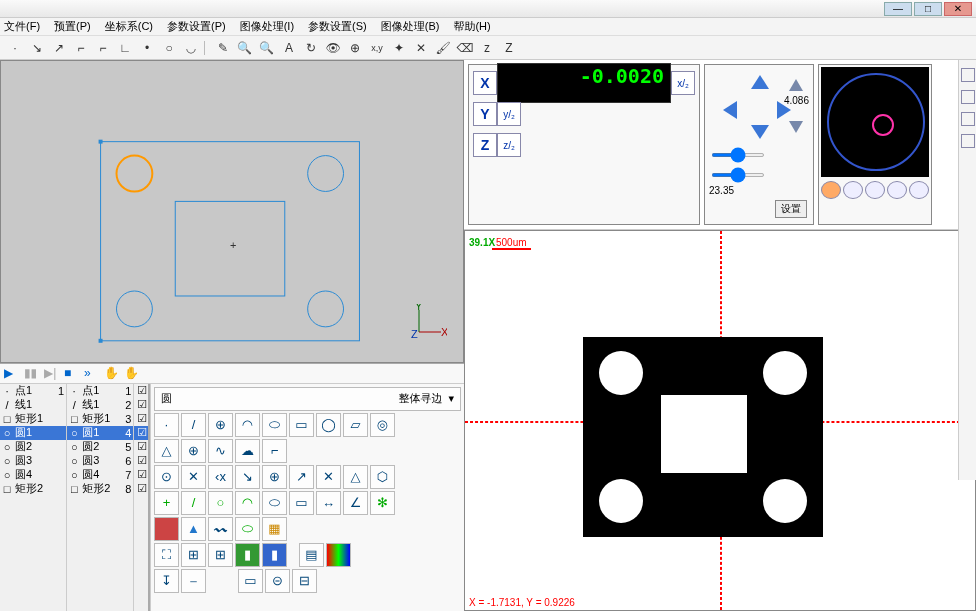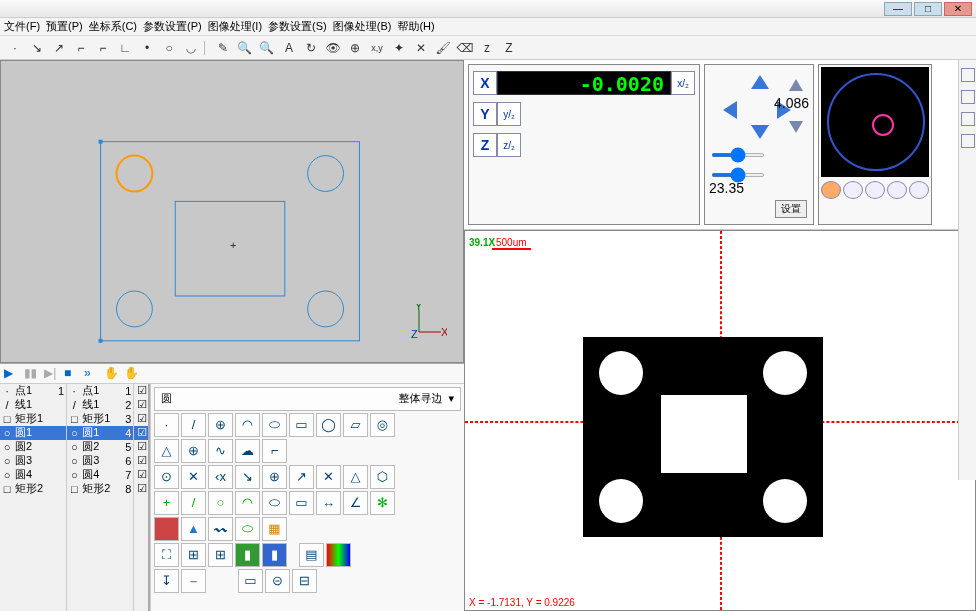--- a/index.html
+++ b/index.html
@@ -4,21 +4,21 @@
 <style>
 * { box-sizing: border-box; margin: 0; padding: 0; font-family: "Microsoft YaHei", sans-serif; font-size: 11px; }
 body { background: #f0f0f0; width: 976px; height: 611px; overflow: hidden; position: relative; }
 
 
 .titlebar { height: 18px; background: linear-gradient(#fafafa,#e8e8e8); border-bottom: 1px solid #ccc; display: flex; justify-content: flex-end; align-items: center; padding-right: 4px; gap: 2px; }
 .winbtn { width: 28px; height: 14px; border: 1px solid #8aa; background: #cde; font-size: 10px; text-align: center; line-height: 12px; cursor: pointer; }
 .winbtn.close { background: #e6988f; border-color: #c66; }
 
 
-.menubar { height: 18px; background: #f4f4f4; display: flex; align-items: center; padding-left: 4px; gap: 6px; border-bottom: 1px solid #ddd; }
+.menubar { height: 18px; background: #f4f4f4; display: flex; align-items: center; padding-left: 4px; gap: 14px; border-bottom: 1px solid #ddd; }
 .menubar span { cursor: pointer; }
 
 
 .toolbar { height: 24px; background: #f4f4f4; display: flex; align-items: center; padding-left: 6px; gap: 4px; border-bottom: 1px solid #ccc; }
 .tbtn { width: 18px; height: 18px; display: flex; align-items: center; justify-content: center; cursor: pointer; font-size: 12px; color: #333; }
 .tbtn.sep { width: 6px; border-left: 1px solid #bbb; height: 14px; }
 
 
 .main { display: flex; height: 551px; }
 .leftcol { width: 464px; display: flex; flex-direction: column; }
@@ -49,33 +49,33 @@
 .tgrow { display: flex; height: 26px; align-items: center; }
 .tg { width: 25px; height: 24px; border: 1px solid #bbb; background: #fdfdfd; margin: 1px; display: flex; align-items: center; justify-content: center; font-size: 13px; cursor: pointer; color: #047; }
 .tgbar { display: flex; align-items: center; height: 24px; border: 1px solid #bbb; background: #fdfdfd; margin: 1px; padding: 0 6px; gap: 6px; }
 .restbl { height: 90px; overflow: hidden; background: #fff; font-size: 10px; }
 
 
 .rightTop { height: 170px; display: flex; gap: 4px; background: #fff; border-bottom: 1px solid #ccc; padding: 4px; }
 .dro { width: 232px; border: 1px solid #888; background: #f8f8f8; padding: 4px; }
 .drorow { display: flex; align-items: center; height: 28px; margin-bottom: 3px; }
 .axlbl { width: 24px; height: 24px; border: 1px solid #88a; background: #fff; color: #03a; font-weight: bold; display: flex; align-items: center; justify-content: center; font-size: 14px; }
-.dval { flex: 1; height: 24px; background: #000; color: #0f0; font-family: monospace; font-size: 20px; font-weight: bold; text-align: right; padding-right: 6px; line-height: 24px; border: 1px solid #333; }
+.dval { flex: 1; height: 40px; background: #000; color: #0f0; font-family: monospace; font-size: 20px; font-weight: bold; text-align: right; padding-right: 6px; line-height: 24px; border: 1px solid #333; }
 .half { width: 24px; height: 24px; border: 1px solid #88a; background: #fff; color: #03a; font-size: 10px; display: flex; align-items: center; justify-content: center; cursor: pointer; }
 
 .joypanel { width: 110px; border: 1px solid #888; background: #f8f8f8; position: relative; }
 .arrow { position: absolute; width: 0; height: 0; cursor: pointer; }
 .arrow.up { left: 46px; top: 10px; border-left: 9px solid transparent; border-right: 9px solid transparent; border-bottom: 14px solid #3a76d6; }
 .arrow.dn { left: 46px; top: 60px; border-left: 9px solid transparent; border-right: 9px solid transparent; border-top: 14px solid #3a76d6; }
 .arrow.lf { left: 18px; top: 36px; border-top: 9px solid transparent; border-bottom: 9px solid transparent; border-right: 14px solid #3a76d6; }
 .arrow.rt { left: 72px; top: 36px; border-top: 9px solid transparent; border-bottom: 9px solid transparent; border-left: 14px solid #3a76d6; }
 .arrow.up2 { left: 84px; top: 14px; border-left: 7px solid transparent; border-right: 7px solid transparent; border-bottom: 12px solid #78a; }
 .arrow.dn2 { left: 84px; top: 56px; border-left: 7px solid transparent; border-right: 7px solid transparent; border-top: 12px solid #78a; }
 .jslider { position: absolute; left: 6px; top: 92px; width: 60px; }
-.jval { position: absolute; font-size: 14px; }
+.jval { position: absolute; font-size: 10px; }
 .setbtn { position: absolute; right: 6px; bottom: 6px; width: 32px; height: 18px; border: 1px solid #888; background: #eee; font-size: 10px; }
 
 .scope { width: 114px; border: 1px solid #888; background: #f8f8f8; }
 .scopedisp { height: 110px; background: #000; margin: 2px; position: relative; }
 .scoperow { display: flex; gap: 2px; padding: 2px; }
 .scoperow .sb { width: 20px; height: 18px; border: 1px solid #88a; background: #eef; border-radius: 50%; cursor: pointer; position: relative; }
 .scoperow .sb.selected { background: #fa6; }
 
 
 .camera { flex: 1; background: #fff; position: relative; border: 1px solid #888; overflow: hidden; }

